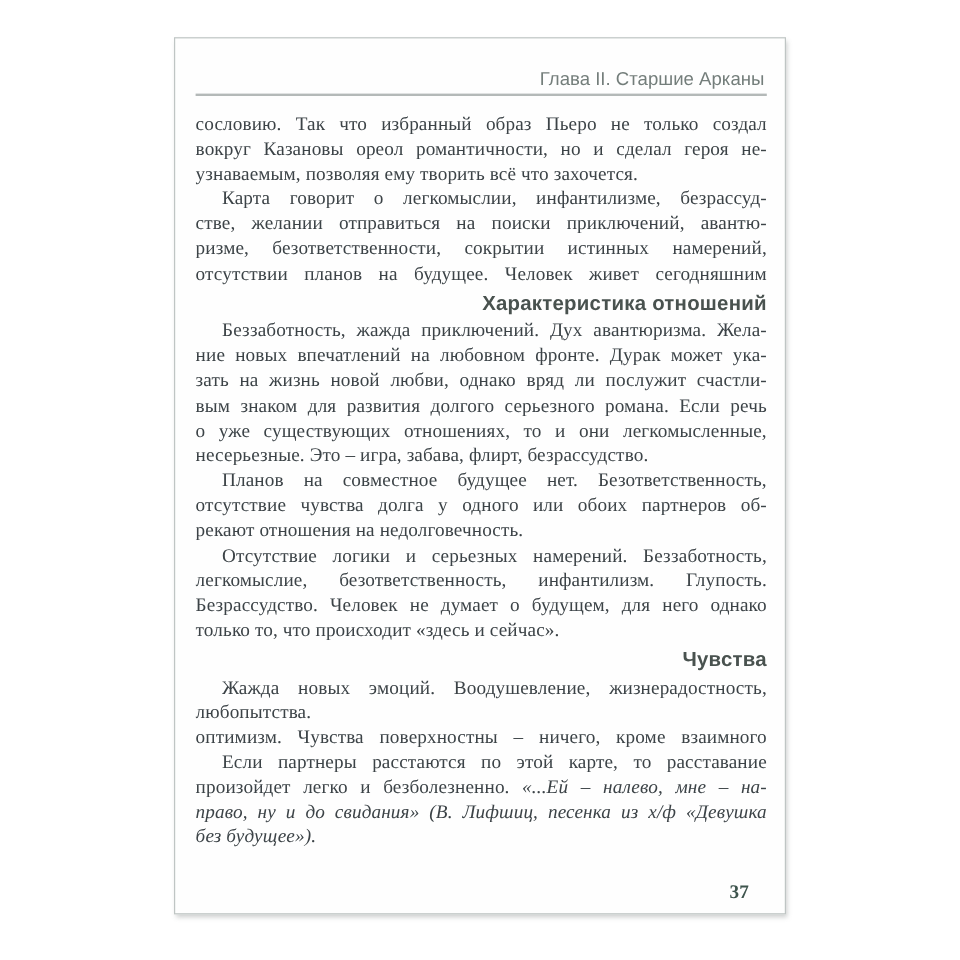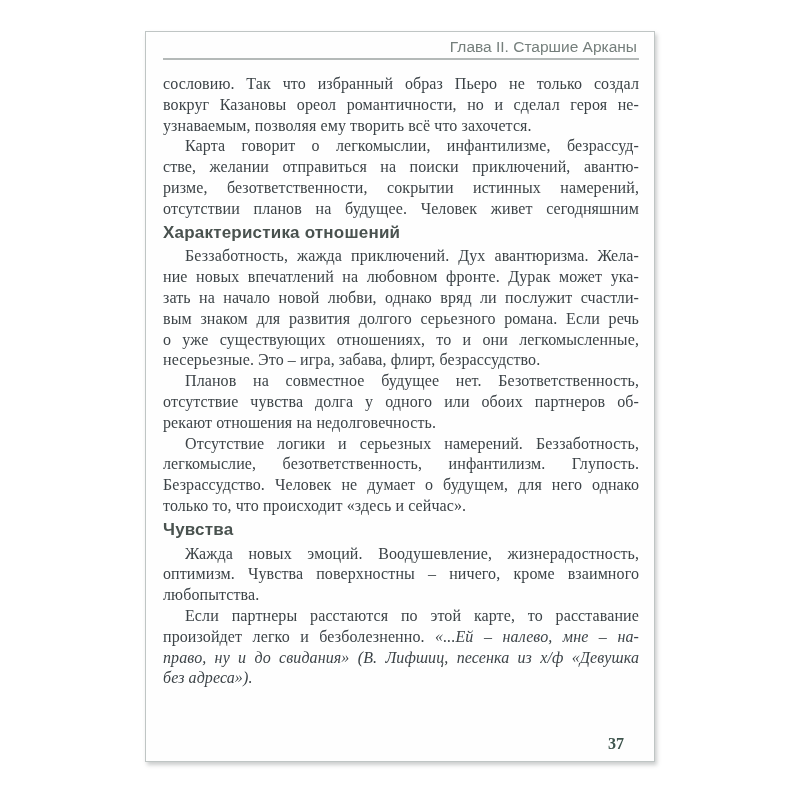--- a/index.html
+++ b/index.html
@@ -23,20 +23,21 @@
     padding: 5px 15px 0 17px;
   }
   .running-header {
     text-align: right;
     font-family: "Liberation Sans", sans-serif;
     font-size: 15.5px;
     line-height: 20px;
     height: 20px;
     color: var(--header-text, #747e7b);
     padding-right: 2px;
+    margin-top: 20px;
   }
   .header-rule {
     margin-top: 1px;
     height: 2px;
     background: var(--rule, #b4b9b8);
   }
   .body-text {
     margin-top: 14px;
     color: var(--body-text, #3c4347);
     font-size: 16px;
@@ -57,21 +58,21 @@
   }
   .line.indent { text-indent: 22px; }
   .it { font-style: italic; }
   .heading {
     font-family: "Liberation Sans", sans-serif;
     font-weight: bold;
     font-size: 17px;
     line-height: 20.8px;
     height: 20.8px;
     margin: 3px 0 3px 0;
-    text-align: left;
+    text-align: right;
     color: var(--heading-text, #49524f);
     letter-spacing: 0.2px;
   }
   .page-number {
     position: absolute;
     right: 30px; bottom: 8px;
     font-family: Liberation Serif, serif;
     font-weight: bold;
     font-size: 16px;
     color: var(--page-number, #3e544d);
@@ -94,45 +95,45 @@
           <div class="para">
             <div class="line indent"><span>Карта говорит о легкомыслии, инфантилизме, безрассуд-</span></div>
             <div class="line"><span>стве, желании отправиться на поиски приключений, авантю-</span></div>
             <div class="line"><span>ризме, безответственности, сокрытии истинных намерений,</span></div>
             <div class="line"><span>отсутствии планов на будущее. Человек живет сегодняшним</span></div>
           </div>
           <div class="heading">Характеристика отношений</div>
           <div class="para">
             <div class="line indent"><span>Беззаботность, жажда приключений. Дух авантюризма. Жела-</span></div>
             <div class="line"><span>ние новых впечатлений на любовном фронте. Дурак может ука-</span></div>
-            <div class="line"><span>зать на начало новой любви, однако вряд ли послужит счастли-</span></div>
+            <div class="line"><span>зать на жизнь новой любви, однако вряд ли послужит счастли-</span></div>
             <div class="line"><span>вым знаком для развития долгого серьезного романа. Если речь</span></div>
             <div class="line"><span>о уже существующих отношениях, то и они легкомысленные,</span></div>
             <div class="line last"><span>несерьезные. Это – игра, забава, флирт, безрассудство.</span></div>
           </div>
           <div class="para">
             <div class="line indent"><span>Планов на совместное будущее нет. Безответственность,</span></div>
             <div class="line"><span>отсутствие чувства долга у одного или обоих партнеров об-</span></div>
             <div class="line last"><span>рекают отношения на недолговечность.</span></div>
           </div>
           <div class="para">
             <div class="line indent"><span>Отсутствие логики и серьезных намерений. Беззаботность,</span></div>
             <div class="line"><span>легкомыслие, безответственность, инфантилизм. Глупость.</span></div>
             <div class="line"><span>Безрассудство. Человек не думает о будущем, для него однако</span></div>
             <div class="line last"><span>только то, что происходит «здесь и сейчас».</span></div>
           </div>
           <div class="heading">Чувства</div>
           <div class="para">
             <div class="line indent"><span>Жажда новых эмоций. Воодушевление, жизнерадостность,</span></div>
+            <div class="line last"><span>любопытства.</span></div>
             <div class="line"><span>оптимизм. Чувства поверхностны – ничего, кроме взаимного</span></div>
-            <div class="line last"><span>любопытства.</span></div>
           </div>
           <div class="para">
             <div class="line indent"><span>Если партнеры расстаются по этой карте, то расставание</span></div>
             <div class="line"><span>произойдет легко и безболезненно. </span><span class="it">«...Ей – налево, мне – на-</span></div>
             <div class="line"><span class="it">право, ну и до свидания» (В. Лифшиц, песенка из х/ф «Девушка</span></div>
-            <div class="line last"><span class="it">без адреса»).</span></div>
+            <div class="line last"><span class="it">без будущее»).</span></div>
           </div>
         </div>
     </div>
     <div class="page-number">37</div>
   </div>
 </div>
 
 </body></html>

